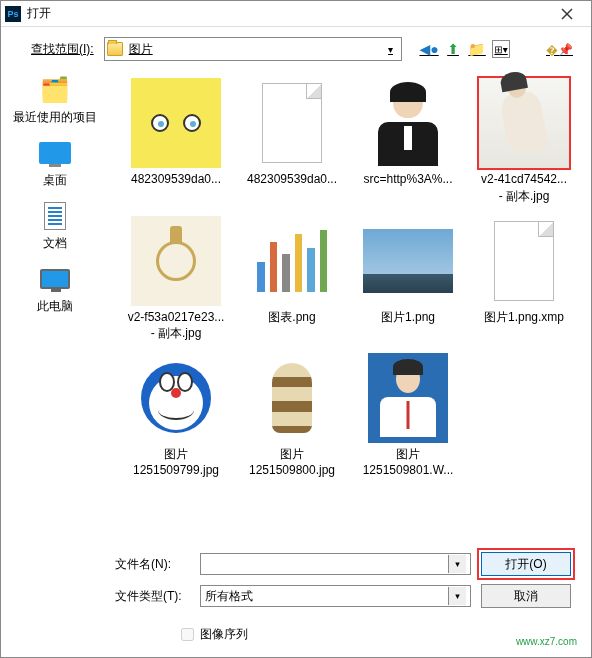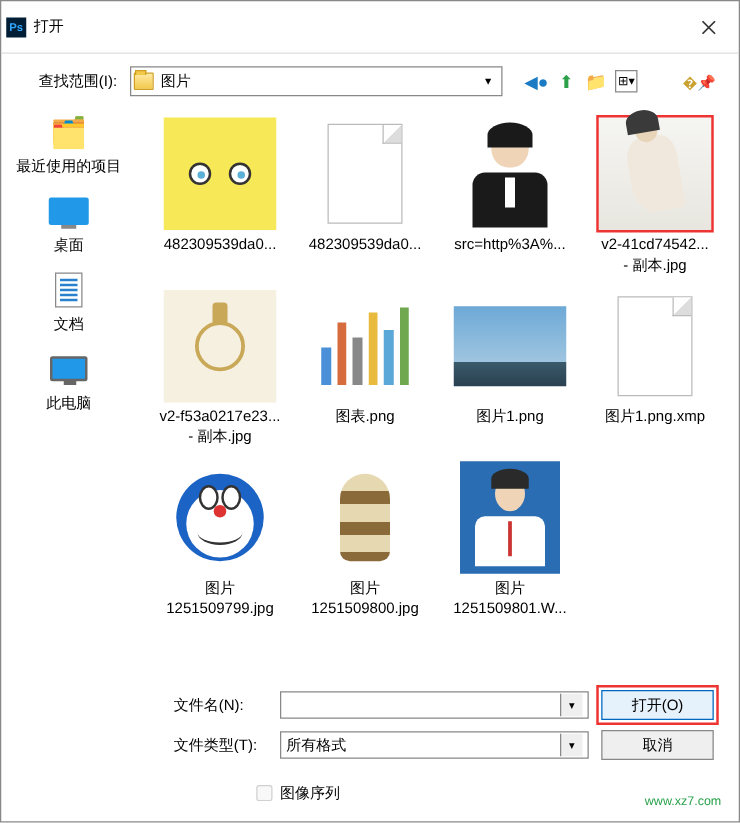--- a/index.html
+++ b/index.html
@@ -6,21 +6,21 @@
     body {
       font-family: "Microsoft YaHei", "SimSun", sans-serif;
       font-size: 12px;
       background: #fff;
       width: 592px;
       height: 658px;
       border: 1px solid #888;
       position: relative;
     }
     .titlebar {
-      height: 42px;
+      height: 26px;
       display: flex;
       align-items: center;
       padding: 0 4px;
       border-bottom: 1px solid #ddd;
     }
     .titlebar .ps-icon {
       width: 16px; height: 16px;
       background: #001e36;
       color: #31a8ff;
       font-size: 9px;
@@ -34,20 +34,21 @@
     .titlebar .close {
       width: 40px; height: 28px;
       display: flex; align-items: center; justify-content: center;
       cursor: pointer;
     }
     .lookup-row {
       display: flex;
       align-items: center;
       padding: 10px 18px 8px 30px;
       gap: 6px;
+      text-decoration: underline;
     }
     .lookup-row .label { margin-right: 4px; white-space: nowrap; }
     .folder-select {
       flex: 1;
       display: flex;
       align-items: center;
       border: 1px solid #888;
       height: 24px;
       padding: 0 2px;
       background: #fff;
@@ -204,21 +205,21 @@
     .th-food .stack { width:40px; height:70px; background:linear-gradient(#e6d8b0 0 20%,#8b6a3a 20% 35%,#e6d8b0 35% 55%,#8b6a3a 55% 70%,#e6d8b0 70% 90%,#8b6a3a 90% 100%); border-radius:20px 20px 8px 8px; }
 
     .th-id2 { width:80px; height:90px; background:#2a6db3; display:flex; flex-direction:column; align-items:center; padding-top:6px; }
     .th-id2 .hair2 { width:30px; height:16px; background:#2a2a2a; border-radius:50% 50% 0 0; margin-bottom:-10px; z-index:1; position:relative; }
     .th-id2 .head2 { width:24px; height:28px; background:#f0d4b8; border-radius:50%; }
     .th-id2 .body2 { width:56px; height:40px; background:#fff; border-radius:8px 8px 0 0; margin-top:4px; position:relative; }
     .th-id2 .body2::after { content:""; position:absolute; top:4px; left:50%; transform:translateX(-50%); width:3px; height:28px; background:#c33; }
 
     .bottom {
       position: absolute;
-      bottom: 0; left: 0; right: 0; margin-left: 24px;
+      bottom: 0; left: 0; right: 0;
     }
     .form-rows {
       padding: 2px 20px 2px 114px;
     }
     .form-row {
       display: flex;
       align-items: center;
       gap: 10px;
       margin-bottom: 8px;
     }

